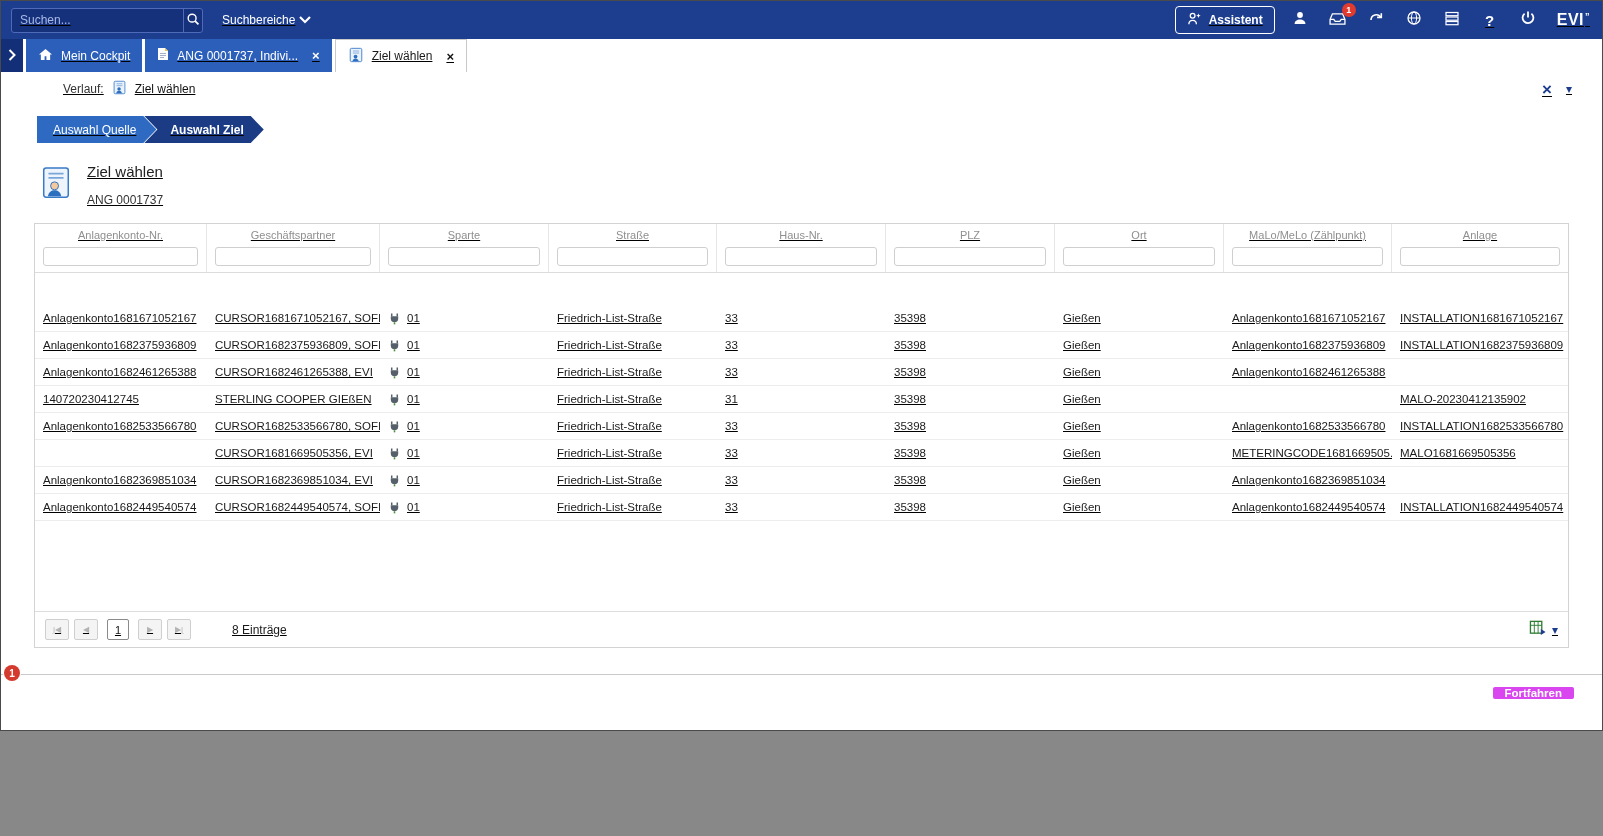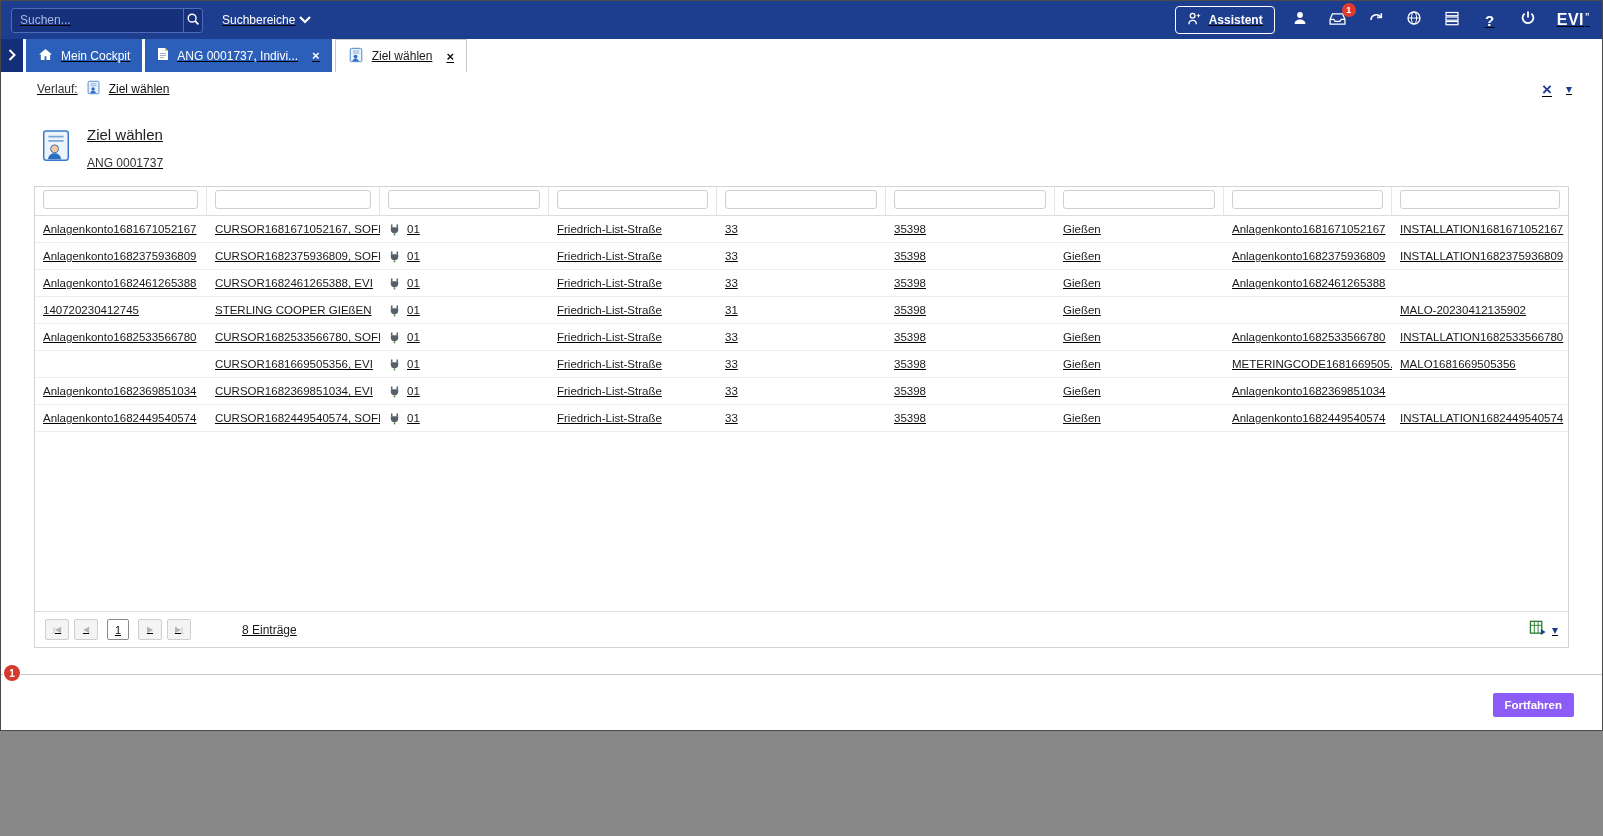--- a/index.html
+++ b/index.html
@@ -44,21 +44,21 @@
   .tab.inactive { background:#2b5fb9; color:#fff; }
   .tab.active { background:#fff; color:#1a1a1a; border:1px solid #c9c9c9; border-bottom:none; }
   .tab .close { font-size:13px; margin-left:6px; cursor:pointer; line-height:1; }
   .tab.inactive .close { color:#fff; font-weight:bold; }
   .tab.active .close { color:#111; font-weight:bold; }
 
   
   .content { flex:1; display:flex; flex-direction:column; min-height:0; }
   .history-row { height:34px; display:flex; align-items:center; gap:8px; padding:0 30px 0 36px;
                  font-size:12px; color:#222; flex:none; }
-  .history-label { color:#333; }
+  .history-label { color:#333;margin-left:26px; }
   .history-value { color:#111; }
   .history-right { margin-left:auto; display:flex; align-items:center; gap:14px; }
   .content-close { color:#1d3e8f; font-size:17px; font-weight:bold; cursor:pointer; line-height:1; }
   .content-caret { color:#1d3e8f; font-size:12px; cursor:pointer; line-height:1; }
 
   .wizard { display:flex; margin:10px 0 0 36px; flex:none; }
   .wstep { height:27px; display:flex; align-items:center; font-size:12px; color:#fff;
            padding:0 20px 0 16px; cursor:pointer; }
   .wstep.s1 { background:#2e6ac1; z-index:2;
     clip-path:polygon(0 0, calc(100% - 13px) 0, 100% 50%, calc(100% - 13px) 100%, 0 100%); }
@@ -76,48 +76,48 @@
     grid-template-columns:172px 173px 169px 168px 169px 169px 169px 168px minmax(0,1fr); }
   .thead { flex:none; }
   .th { font-size:11px; color:#8f8f8f; text-align:center; padding:5px 4px 3px;
         border-right:1px solid #e6e6e6; overflow:hidden; white-space:nowrap; cursor:pointer; }
   .th:last-child { border-right:none; }
   .tfilter { flex:none; border-bottom:1px solid #dcdcdc; }
   .tf { padding:3px 8px 6px; border-right:1px solid #e6e6e6; display:flex; }
   .tf:last-child { border-right:none; }
   .filter-input { width:100%; height:19px; border:1px solid #cfcfcf; border-radius:3px;
                   font-size:11px; padding:0 5px; outline:none; font-family:inherit; }
-  .tbody { flex:none; }
+  .tbody { flex:none;margin-top:32px; }
   .tr { height:27px; border-bottom:1px solid #ececec; background:#fff; cursor:pointer; }
   .td { font-size:11.5px; color:#1b1b1b; display:flex; align-items:center; gap:6px;
         padding:0 8px; white-space:nowrap; overflow:hidden; }
   .sparte-icon { display:inline-flex; flex:none; }
   .table-spacer { flex:1; }
 
   .pager { height:36px; border-top:1px solid #ddd; display:flex; align-items:center;
            gap:5px; padding:0 10px; flex:none; background:#fff; }
   .pg-btn { width:24px; height:21px; background:#f4f4f4; border:1px solid #cfcfcf;
             border-radius:2px; color:#b3b3b3; font-size:8px; display:flex; align-items:center;
             justify-content:center; cursor:pointer; font-family:inherit; }
   .pg-page { width:22px; height:21px; background:#fff; border:1px solid #8a8a8a;
              border-radius:2px; font-size:11px; color:#111; display:flex; align-items:center;
              justify-content:center; margin:0 4px; cursor:pointer; }
-  .pg-count { font-size:12px; color:#1a1a1a; margin-left:46px; }
+  .pg-count { font-size:12px; color:#1a1a1a; margin-left:36px; }
   .pg-export { margin-left:auto; display:flex; align-items:center; gap:5px; cursor:pointer; }
   .pg-export .caret { color:#1d3e8f; font-size:12px; }
 
   
   .footer { height:56px; border-top:1px solid #c9c9c9; position:relative; flex:none; background:#fff; }
   .footer-badge { position:absolute; left:3px; top:-10px; width:16px; height:16px;
                   background:#d43a2e; color:#fff; border-radius:50%; font-size:10px;
                   font-weight:bold; display:flex; align-items:center; justify-content:center;
                   box-shadow:0 0 0 1px #fff; }
-  .continue-btn { position:absolute; right:28px; top:18px; background:#8b5cf6; color:#fff;
+  .continue-btn { position:absolute; right:28px; top:12px; background:#d946ef; color:#fff;
                   border:none; border-radius:2px; font-size:11.5px; font-weight:bold;
-                  padding:6px 12px; cursor:pointer; font-family:inherit; }
+                  padding:0 12px; cursor:pointer; font-family:inherit; }
 </style>
 </head>
 <body>
 
 <div class="app">
 
   <header class="topbar">
     <div class="search-wrap">
       <input placeholder="Suchen..." style="">
       <button class="search-btn">
@@ -270,37 +270,56 @@
             <path d="M5 16c.4-2 1.9-3 3.5-3s3.1 1 3.5 3z" fill="#2c6fbe"></path>
           </svg>
       </span>
       <span class="history-value">Ziel wählen</span>
       <span class="history-right">
         <span class="content-close">×</span>
         <span class="content-caret">▾</span>
       </span>
     </div>
 
+    <div class="wizard">
+      <div class="wstep s1">
+        <span>Auswahl Quelle</span>
+      </div>
+      <div class="wstep s2">
+        <span>Auswahl Ziel</span>
+      </div>
+    </div>
 
     <div class="title-block">
       <span>
         <svg viewBox="0 0 36 36" width="34" height="34">
             <rect x="5" y="2" width="26" height="31" rx="2.5" fill="#eef4fb" stroke="#3a79c9" stroke-width="1.6"></rect>
             <path d="M10 8h16M10 12.5h16" stroke="#7aa7d9" stroke-width="1.8"></path>
             <circle cx="16.5" cy="21" r="4.2" fill="#f3c9a0" stroke="#2c6fbe"></circle>
             <path d="M9.5 32c.7-4.2 3.6-6.3 7-6.3s6.3 2.1 7 6.3z" fill="#2c6fbe"></path>
           </svg>
       </span>
       <div>
         <div class="page-title">Ziel wählen</div>
         <div class="page-subtitle">ANG 0001737</div>
       </div>
     </div>
 
     <section class="table-panel">
+      <div class="thead grid-row">
+          <div class="th">Anlagenkonto-Nr.</div>
+          <div class="th">Geschäftspartner</div>
+          <div class="th">Sparte</div>
+          <div class="th">Straße</div>
+          <div class="th">Haus-Nr.</div>
+          <div class="th">PLZ</div>
+          <div class="th">Ort</div>
+          <div class="th">MaLo/MeLo (Zählpunkt)</div>
+          <div class="th">Anlage</div>
+        </div>
       <div class="tfilter grid-row">
           <div class="tf">
             <input class="filter-input" style="">
           </div>
           <div class="tf">
             <input class="filter-input" style="">
           </div>
           <div class="tf">
             <input class="filter-input" style="">
           </div>

